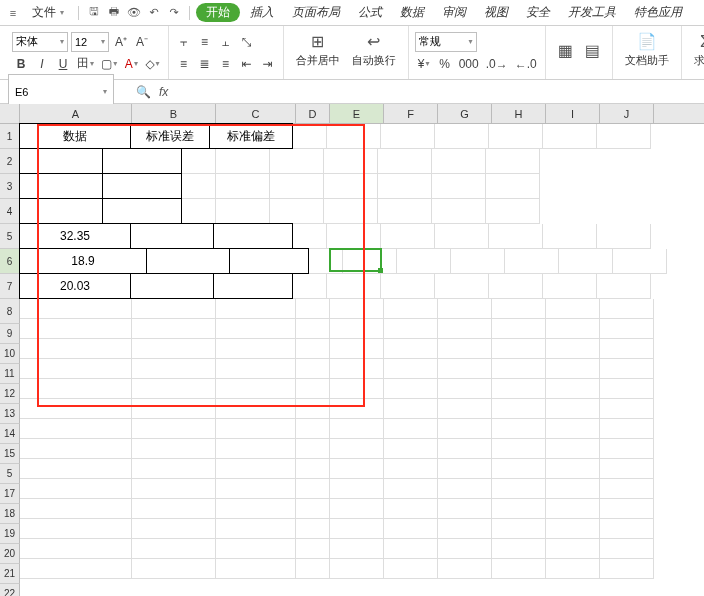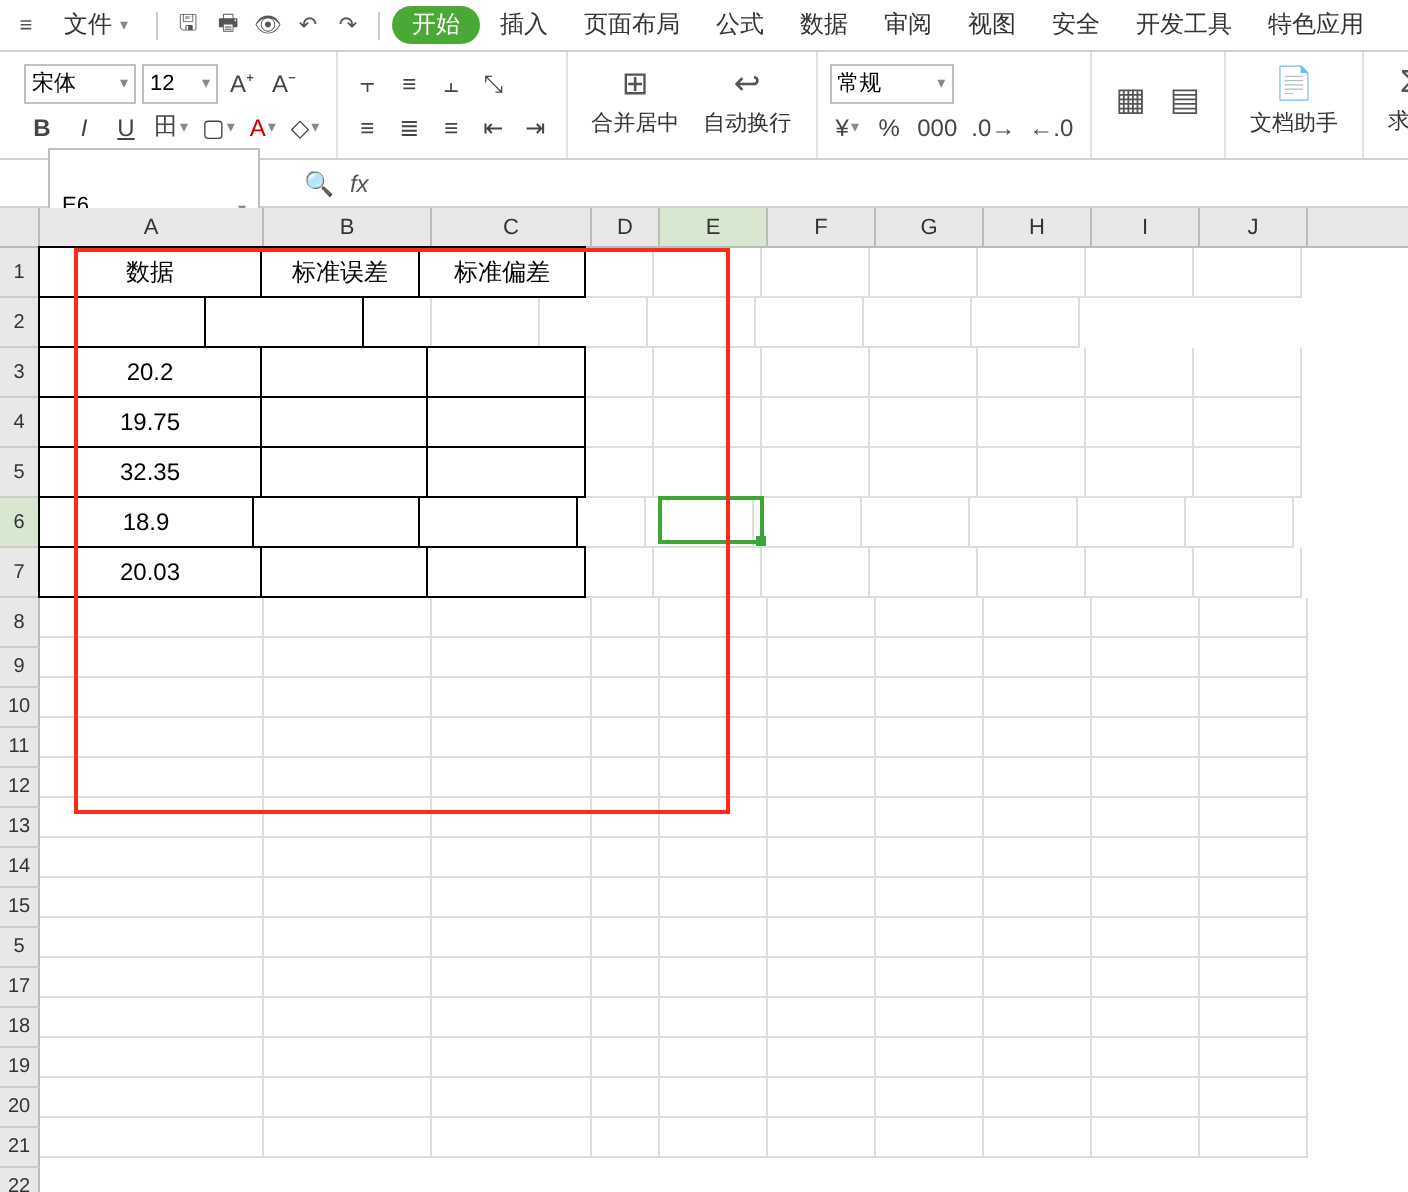--- a/index.html
+++ b/index.html
@@ -4,38 +4,38 @@
 <style>
 * { margin: 0; padding: 0; box-sizing: border-box; }
 body { font-family: "Microsoft YaHei", Arial, sans-serif; font-size: 12px; background: #fff; overflow: hidden; width: 704px; height: 596px; position: relative; }
 
 
 .menubar { height: 26px; background: #fff; border-bottom: 1px solid #d0d0d0; display: flex; align-items: center; padding: 0 4px; gap: 2px; }
 .menubar .icon-btn { width: 18px; height: 18px; display: flex; align-items: center; justify-content: center; color: #555; font-size: 11px; cursor: pointer; }
 .menubar .sep { width: 1px; height: 14px; background: #ccc; margin: 0 4px; }
 .menubar .file-btn { padding: 0 8px; height: 20px; display: flex; align-items: center; color: #333; gap: 4px; cursor: pointer; }
 .menubar .start-btn { background: #4aa835; color: #fff; padding: 1px 10px; border-radius: 10px; font-size: 12px; cursor: pointer; }
-.menubar .tab { padding: 0 8px; color: #333; cursor: pointer; font-size: 12px; }
+.menubar .tab { padding: 0 8px; color: #333; cursor: pointer; font-size: 12px; font-style: italic; }
 
 
 .ribbon { height: 54px; background: #fff; border-bottom: 1px solid #d0d0d0; display: flex; align-items: center; padding: 0 6px; gap: 0; }
 .ribbon-group { display: flex; flex-direction: column; justify-content: center; height: 100%; padding: 0 6px; border-right: 1px solid #e0e0e0; }
 .ribbon-row { display: flex; align-items: center; gap: 3px; height: 22px; }
 .font-name { width: 56px; height: 20px; border: 1px solid #c0c0c0; font-size: 11px; padding: 0 3px; display: flex; align-items: center; justify-content: space-between; background: #fff; }
 .font-size { width: 38px; height: 20px; border: 1px solid #c0c0c0; font-size: 11px; padding: 0 3px; display: flex; align-items: center; justify-content: space-between; background: #fff; }
 .rb-btn { min-width: 18px; height: 18px; display: flex; align-items: center; justify-content: center; color: #444; font-size: 12px; cursor: pointer; padding: 0 2px; }
 .rb-big { display: flex; flex-direction: column; align-items: center; justify-content: center; height: 48px; padding: 0 6px; cursor: pointer; gap: 2px; }
 .rb-big .ico { font-size: 16px; color: #555; }
 .rb-big .lbl { font-size: 11px; color: #333; white-space: nowrap; }
 .dd { font-size: 8px; color: #888; margin-left: 1px; }
 .num-fmt { width: 62px; height: 20px; border: 1px solid #c0c0c0; font-size: 11px; padding: 0 3px; display: flex; align-items: center; justify-content: space-between; background: #fff; }
 
 
 .fbar-row { height: 24px; border-bottom: 1px solid #d0d0d0; display: flex; align-items: center; background: #fff; }
-.namebox { width: 106px; height: 36px; border: 1px solid #c0c0c0; margin-left: 24px; display: flex; align-items: flex-end; padding: 0 6px; font-size: 11px; justify-content: space-between; background: #fff; }
+.namebox { width: 106px; height: 36px; border: 1px solid #c0c0c0; margin-left: 8px; display: flex; align-items: center; padding: 0 6px; font-size: 11px; justify-content: space-between; background: #fff; }
 .fx-area { display: flex; align-items: center; margin-left: 20px; gap: 6px; flex: 1; }
 .fx-lbl { font-style: italic; color: #555; font-size: 12px; }
 .formula-input { flex: 1; height: 18px; border: none; outline: none; font-size: 11px; }
 
 
 .grid-wrap { position: relative; height: calc(596px - 26px - 54px - 24px); overflow: hidden; background: #fff; }
 .colhdr-row { display: flex; height: 20px; background: #e8e8e8; border-bottom: 1px solid #bbb; }
 .corner { width: 20px; border-right: 1px solid #bbb; background: #e8e8e8; }
 .colhdr { border-right: 1px solid #bbb; text-align: center; font-size: 11px; color: #333; line-height: 20px; background: #e8e8e8; }
 .colhdr.sel { background: #d8e8d0; }
@@ -242,33 +242,31 @@
           <div class="cell bthick" style="width: 80px;"></div>
           <div class="cell" style="width: 34px;"></div>
           <div class="cell" style="width: 54px;"></div>
           <div class="cell" style="width: 54px;"></div>
           <div class="cell" style="width: 54px;"></div>
           <div class="cell" style="width: 54px;"></div>
           <div class="cell" style="width: 54px;"></div>
           <div class="cell" style="width: 54px;"></div>
         </div>
         <div class="crow tall">
-          <div class="cell bthick" style="width: 112px;">20.2</div>
-          <div class="cell bthick" style="width: 84px;"></div>
-          <div class="cell bthick" style="width: 80px;"></div>
-          <div class="cell" style="width: 34px;"></div>
-          <div class="cell" style="width: 54px;"></div>
-          <div class="cell" style="width: 54px;"></div>
-          <div class="cell" style="width: 54px;"></div>
-          <div class="cell" style="width: 54px;"></div>
-          <div class="cell" style="width: 54px;"></div>
-          <div class="cell" style="width: 54px;"></div>
-        </div>
-        <div class="crow tall">
-          <div class="cell bthick" style="width: 112px;">19.75</div>
+          <div class="cell bthick" style="width: 84px;"></div>
+          <div class="cell bthick" style="width: 80px;"></div>
+          <div class="cell" style="width: 34px;"></div>
+          <div class="cell" style="width: 54px;"></div>
+          <div class="cell" style="width: 54px;"></div>
+          <div class="cell" style="width: 54px;"></div>
+          <div class="cell" style="width: 54px;"></div>
+          <div class="cell" style="width: 54px;"></div>
+          <div class="cell" style="width: 54px;"></div>
+        </div>
+        <div class="crow tall">
           <div class="cell bthick" style="width: 84px;"></div>
           <div class="cell bthick" style="width: 80px;"></div>
           <div class="cell" style="width: 34px;"></div>
           <div class="cell" style="width: 54px;"></div>
           <div class="cell" style="width: 54px;"></div>
           <div class="cell" style="width: 54px;"></div>
           <div class="cell" style="width: 54px;"></div>
           <div class="cell" style="width: 54px;"></div>
           <div class="cell" style="width: 54px;"></div>
         </div>
@@ -278,21 +276,21 @@
           <div class="cell bthick" style="width: 80px;"></div>
           <div class="cell" style="width: 34px;"></div>
           <div class="cell" style="width: 54px;"></div>
           <div class="cell" style="width: 54px;"></div>
           <div class="cell" style="width: 54px;"></div>
           <div class="cell" style="width: 54px;"></div>
           <div class="cell" style="width: 54px;"></div>
           <div class="cell" style="width: 54px;"></div>
         </div>
         <div class="crow tall">
-          <div class="cell bthick" style="width: 108px;">18.9</div>
+          <div class="cell bthick" style="width: 128px;">18.9</div>
           <div class="cell bthick" style="width: 84px;"></div>
           <div class="cell bthick" style="width: 80px;"></div>
           <div class="cell" style="width: 34px;"></div>
           <div class="cell" style="width: 54px;"></div>
           <div class="cell" style="width: 54px;"></div>
           <div class="cell" style="width: 54px;"></div>
           <div class="cell" style="width: 54px;"></div>
           <div class="cell" style="width: 54px;"></div>
           <div class="cell" style="width: 54px;"></div>
         </div>

